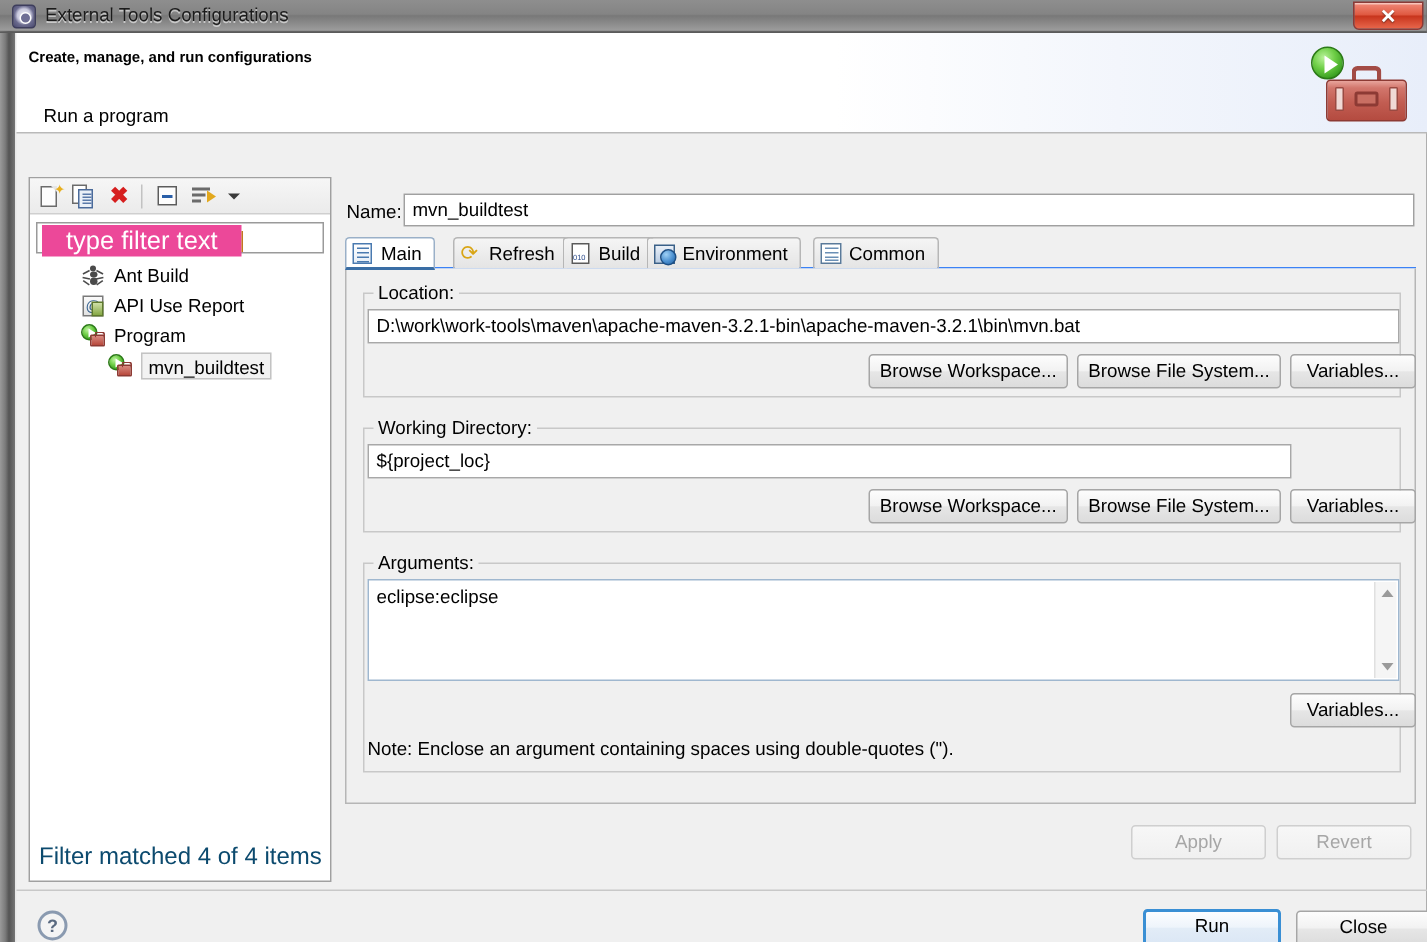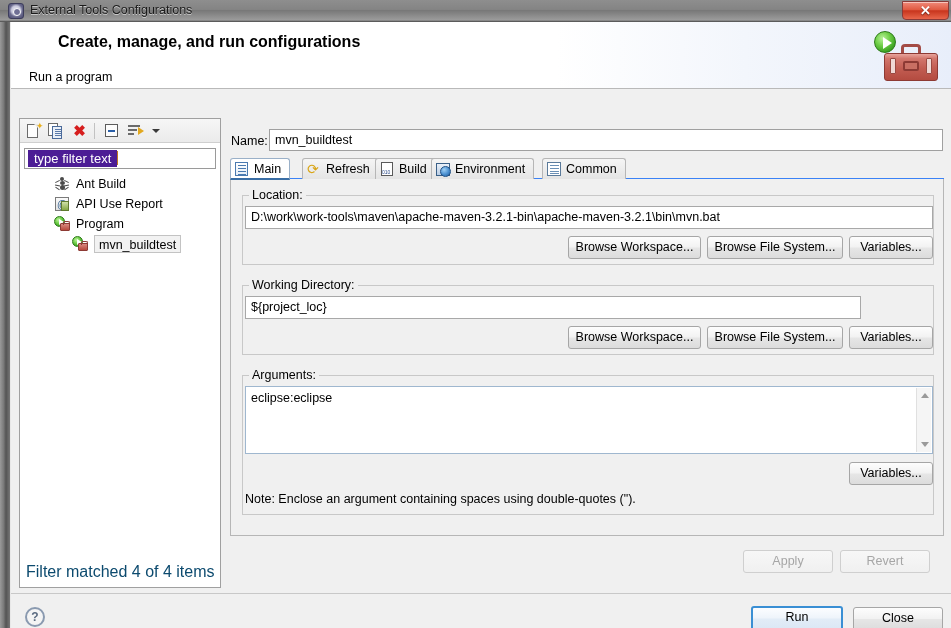--- a/index.html
+++ b/index.html
@@ -68,21 +68,21 @@
   }
 
   
   #banner {
     position: absolute; left: 0; top: 0; width: 941px; height: 67px;
     background: linear-gradient(to right, #ffffff 0%, #ffffff 58%, #f3f6fc 78%, #e8eefa 100%);
     border-bottom: 1px solid #b9b9b9;
   }
   #banner-title {
     position: absolute; left: 8px; top: 11px;
-    font-size: 16px; font-weight: bold; color: #000; margin-left: 39px;
+    font-size: 10px; font-weight: bold; color: #000;
   }
   #banner-sub {
     position: absolute; left: 18px; top: 48px;
     font-size: 12.5px; color: #000; text-align: center;
   }
   #banner-icon {
     position: absolute; right: 10px; top: 5px; width: 72px; height: 58px;
   }
   
   .toolbox {
@@ -200,22 +200,22 @@
     position: absolute; left: 4px; top: 7px; width: 0; height: 0;
     border-left: 4px solid transparent; border-right: 4px solid transparent;
     border-top: 4px solid #3a3a3a;
   }
 
   #filter-input {
     position: absolute; left: 4px; top: 29px; width: 192px; height: 21px;
     border: 1px solid #9a9a9a; background: #fff; padding: 2px 3px;
   }
   #filter-input .sel {
-    background: #4c1d95; color: #ffffff; font-size: 13px;
-    padding: 1px 6px;
+    background: #ec4899; color: #ffffff; font-size: 17px;
+    padding: 1px 16px;
   }
   #filter-input .caret {
     display: inline-block; width: 1px; height: 14px;
     background: #c07820; vertical-align: -2px; margin-left: 0px;
   }
 
   .tree-item {
     position: absolute; height: 20px; line-height: 20px;
     font-size: 12.5px; color: #000; white-space: nowrap;
   }
@@ -373,21 +373,21 @@
   }
 
   .textfield {
     position: absolute; background: #fff; border: 1px solid #a8a8a8;
     font-size: 12.5px; color: #000; padding: 3px 5px; white-space: nowrap; overflow: hidden;
   }
   .btn {
     position: absolute; height: 23px;
     background: linear-gradient(to bottom,#fdfdfd 0%, #f2f2f2 48%, #e6e6e6 52%, #dcdcdc 100%);
     border: 1px solid #a6a6a6; border-radius: 3px;
-    font-size: 12.5px; color: #000; text-align: center; line-height: 21px;
+    font-size: 12.5px; color: #000; text-align: center; line-height: 21px; margin-left: 11px;
   }
   .btn.disabled { color: #a6a6a6; border-color: #cfcfcf;
     background: linear-gradient(to bottom,#f7f7f7,#f0f0f0); }
   .btn.default {
     border: 2px solid #3a8fd4; border-radius: 3px; line-height: 19px;
     background: linear-gradient(to bottom,#fcfdff 0%, #eef4fb 48%, #e2ecf7 52%, #dbe7f5 100%);
   }
 
   #args-box {
     position: absolute; background: #fff; border: 1px solid #9fb7cf;

